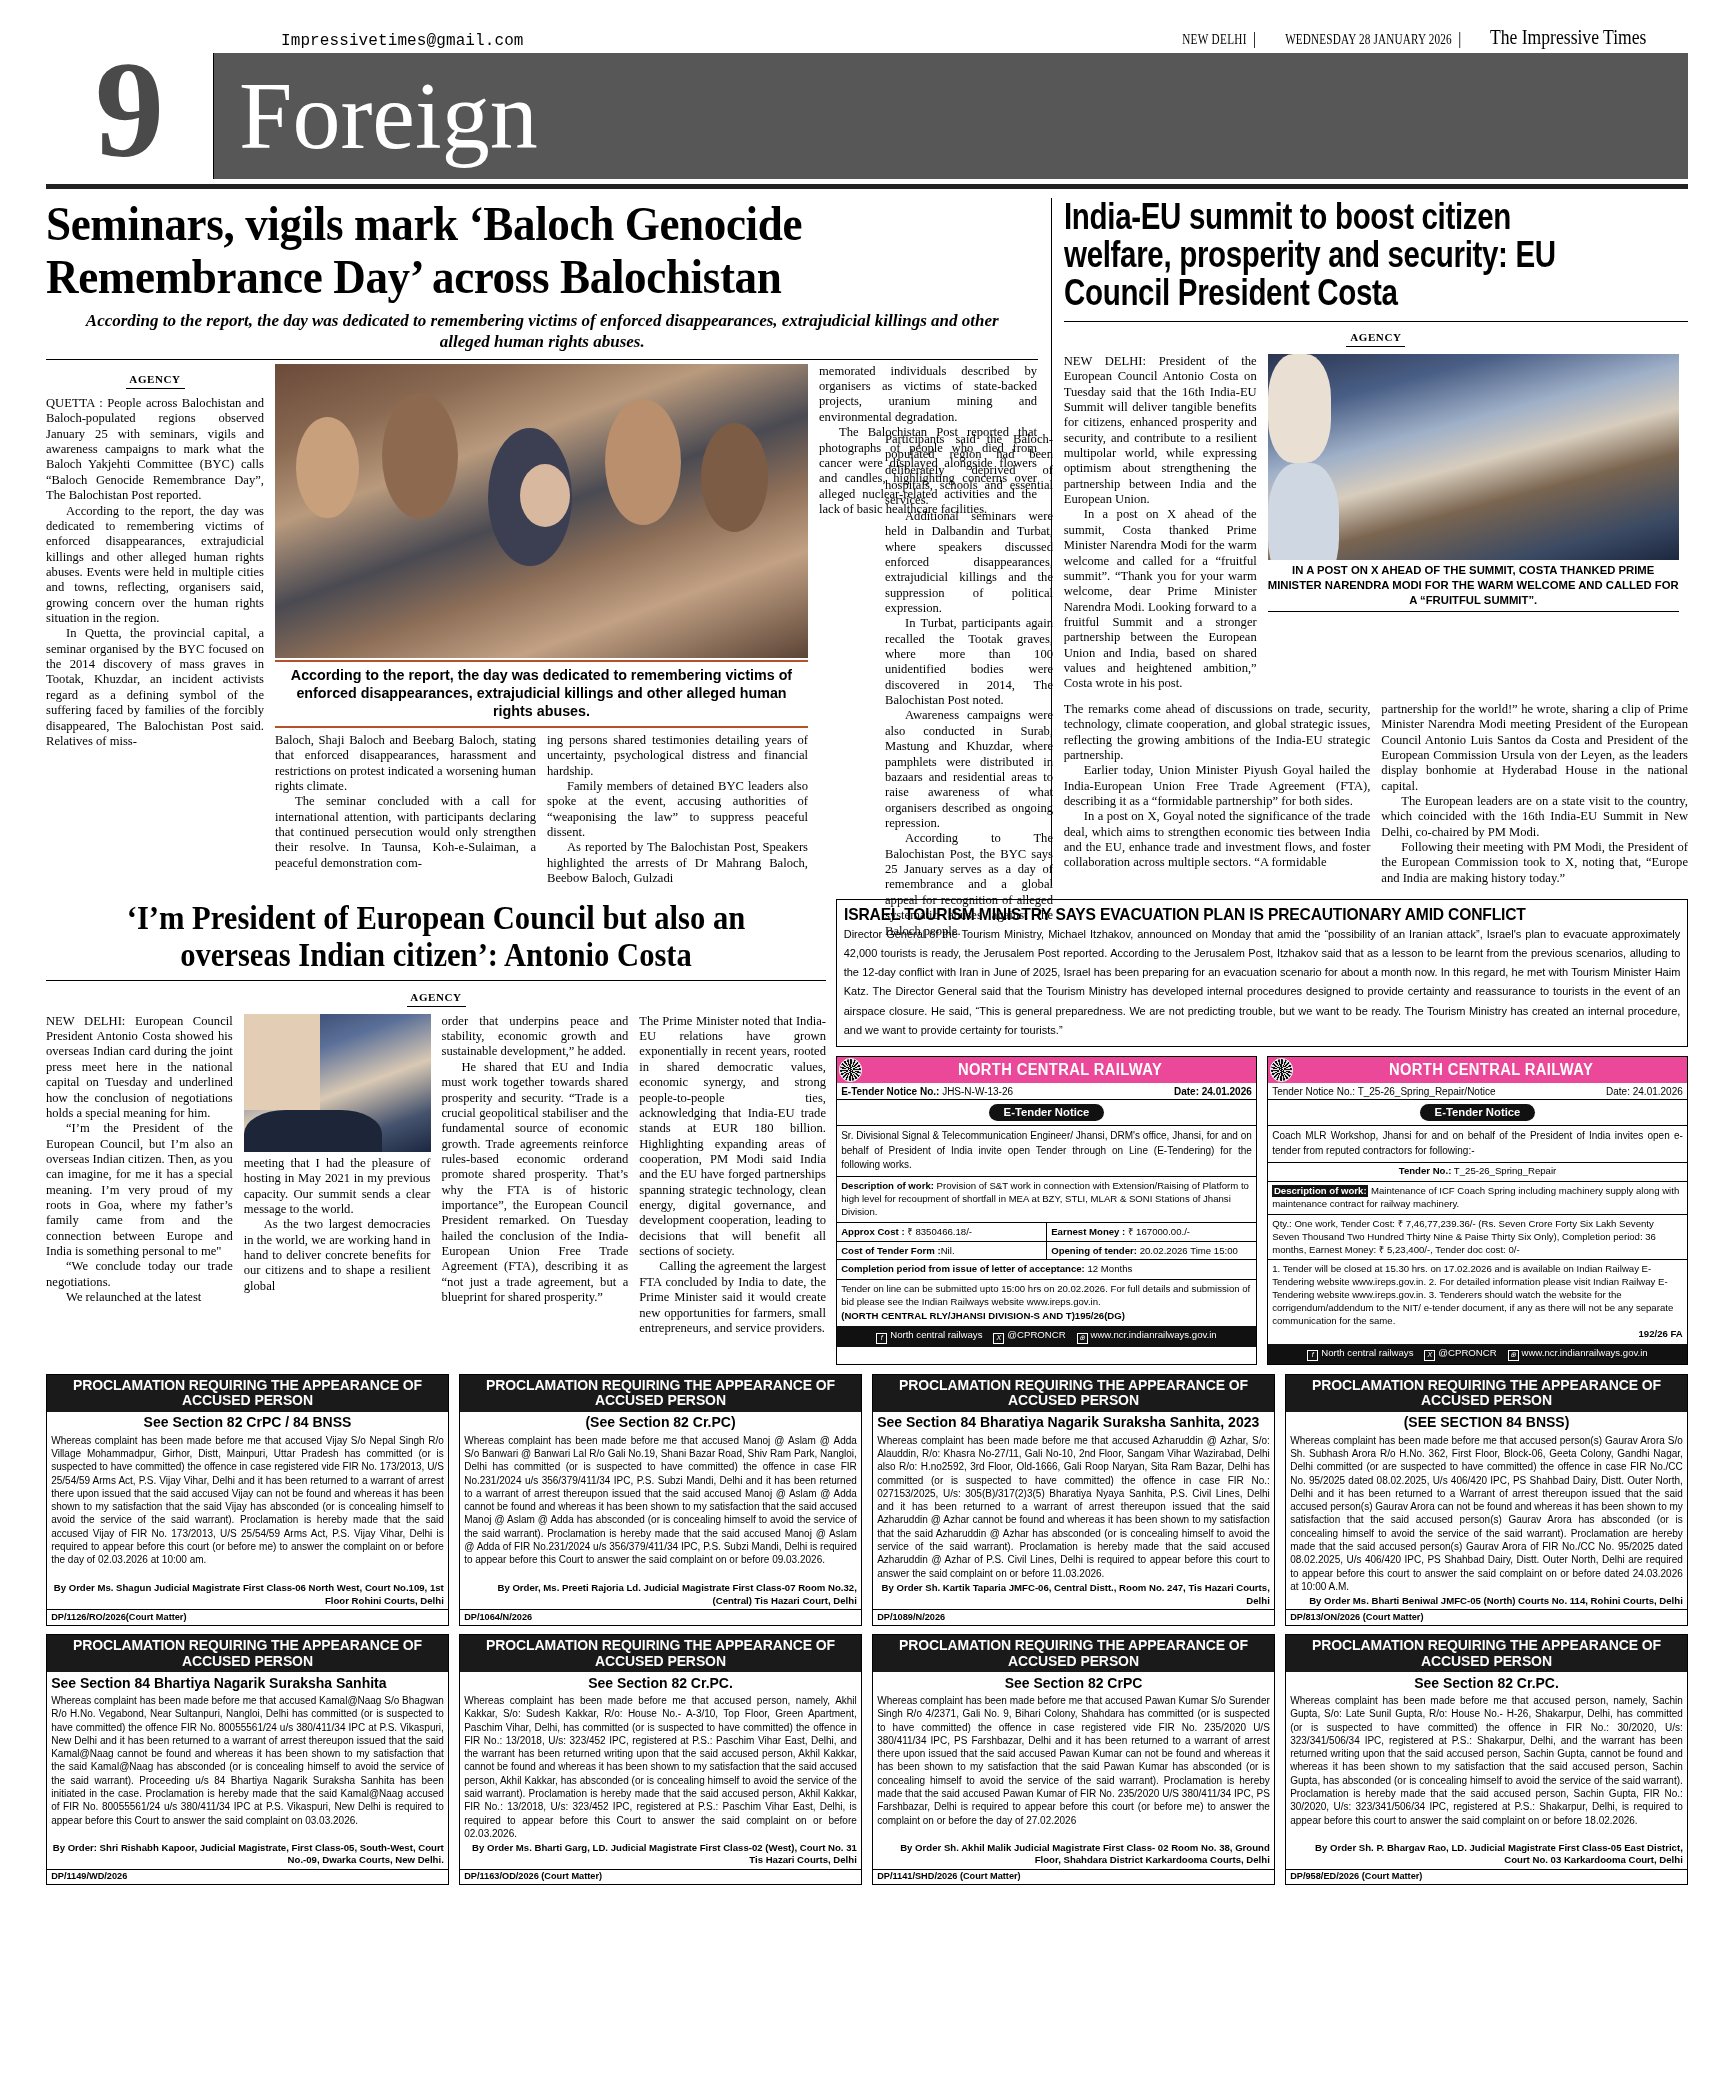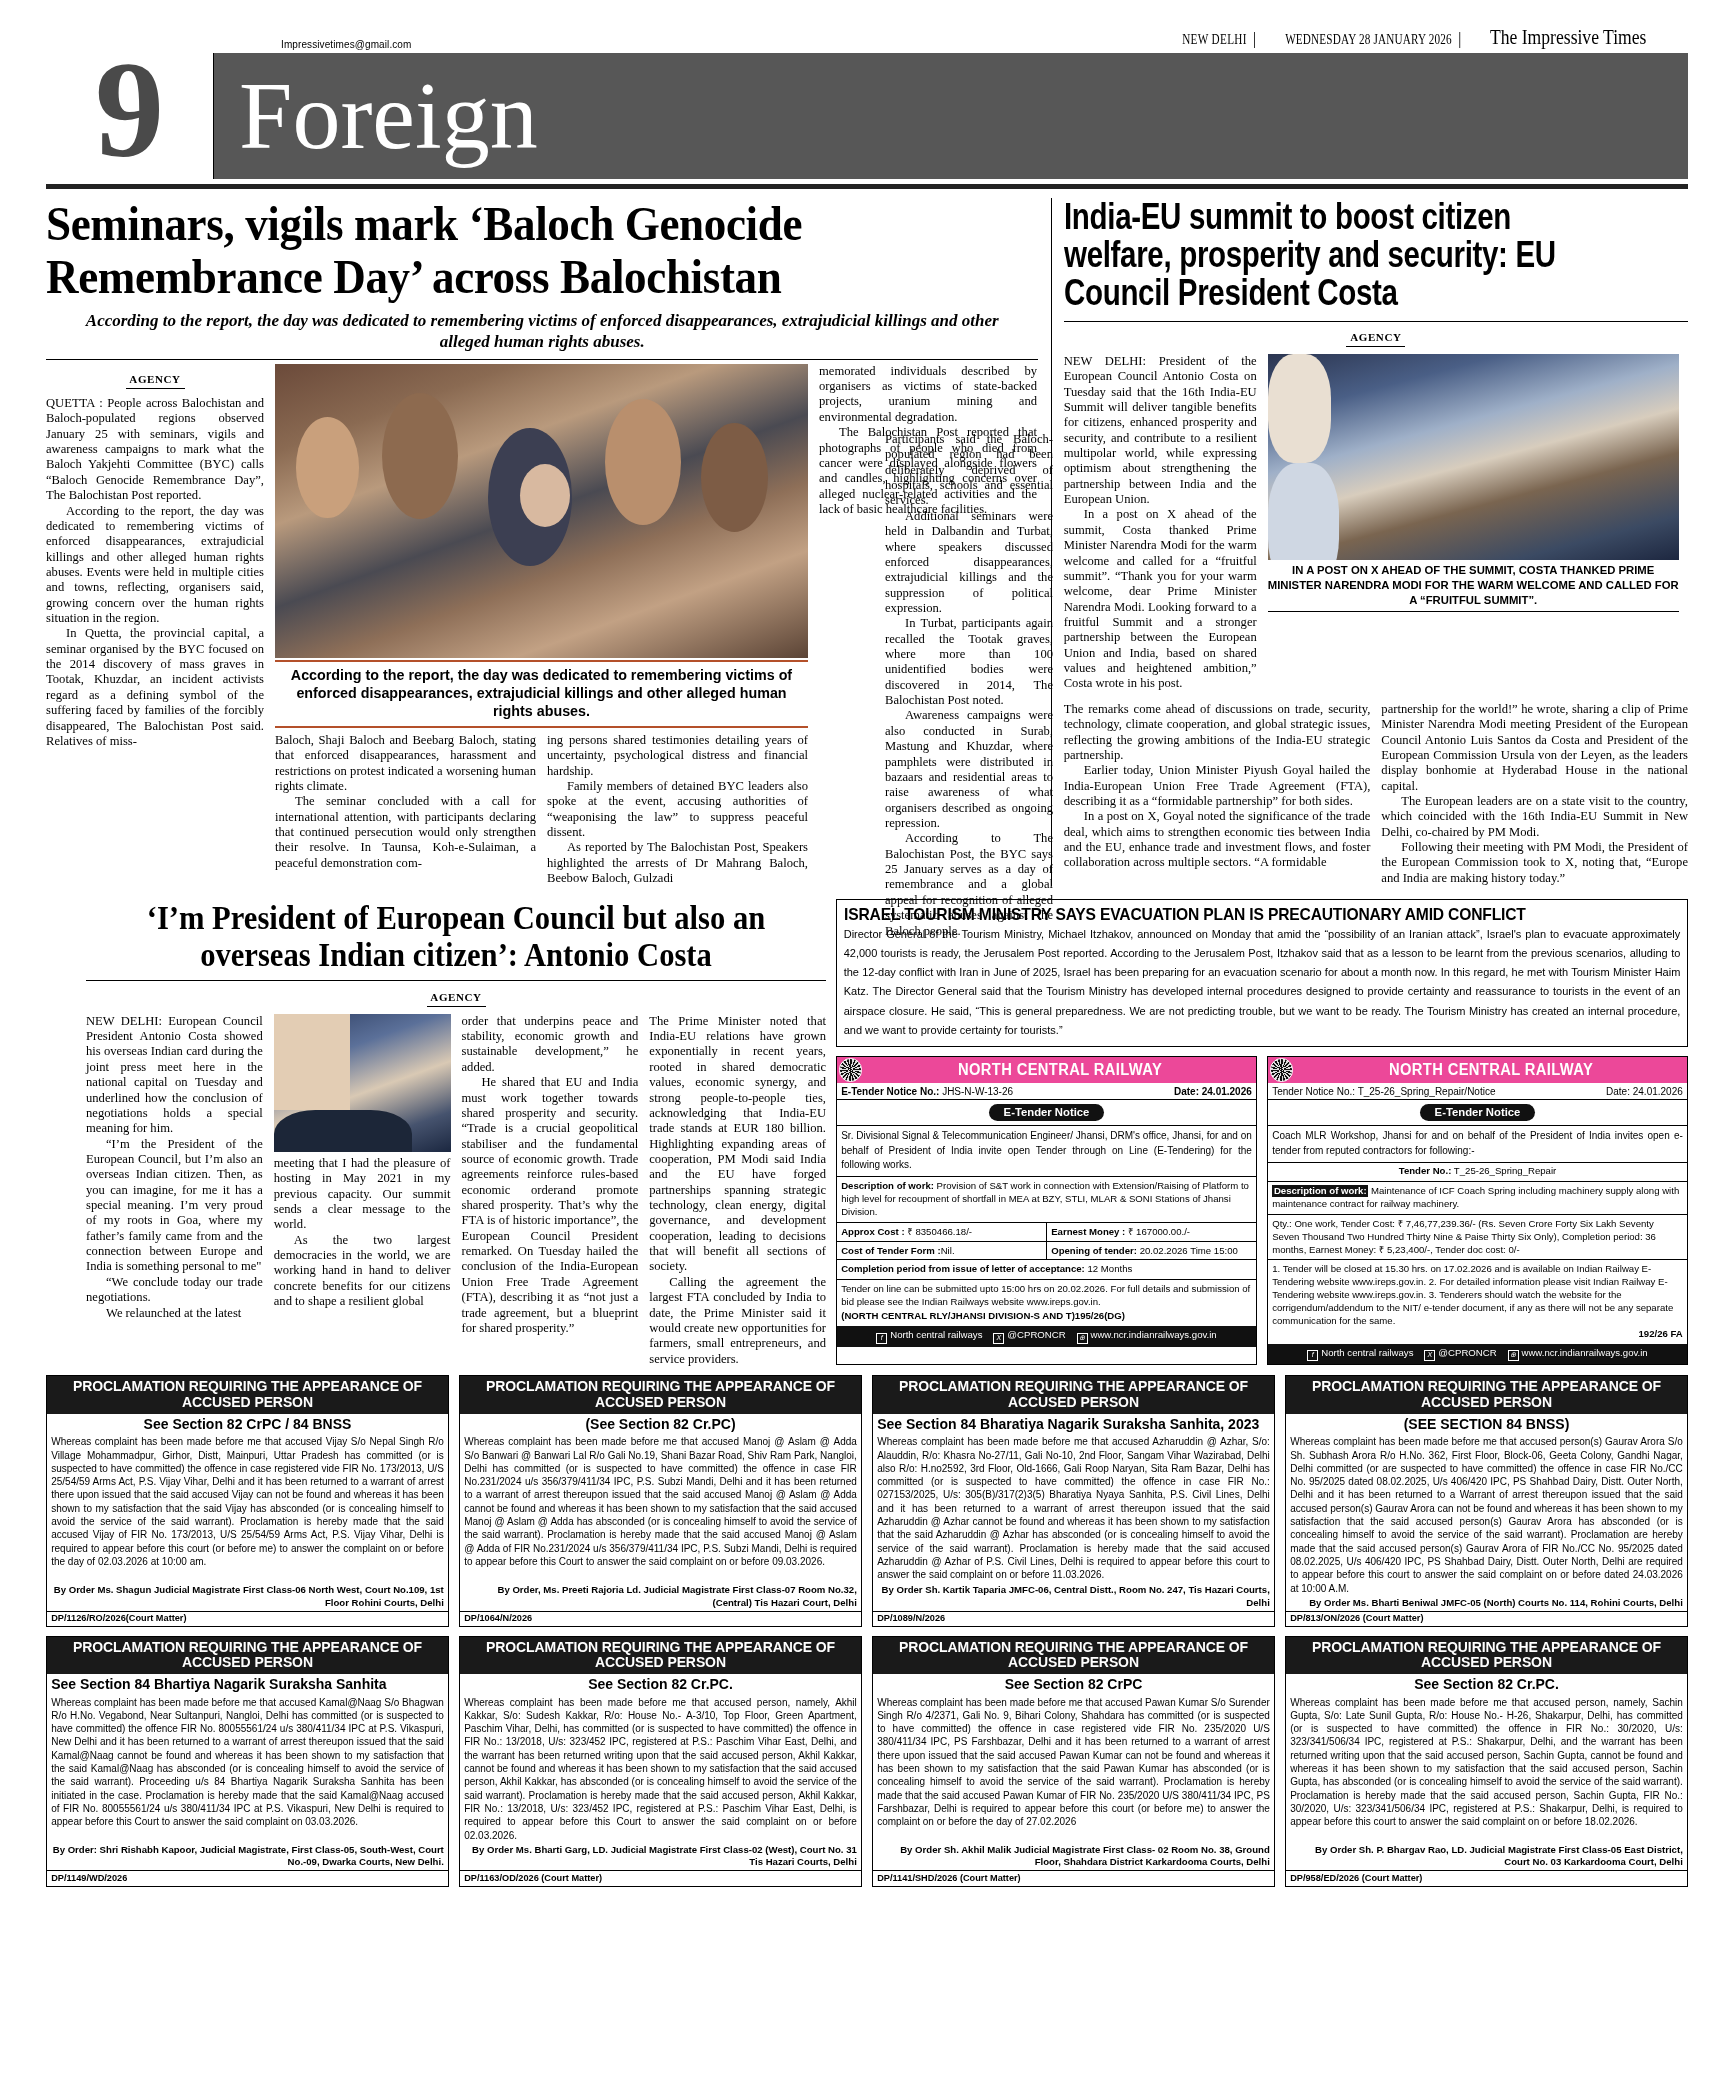--- a/index.html
+++ b/index.html
@@ -9,21 +9,21 @@
     background:#fff;
     font-family: "Liberation Serif", serif;
     color:#000;
     position:relative;
     overflow:hidden;
   }
   .page { width:1734px; height:2701px; padding: 0 46px; position:relative; }
 
   
   .masthead-top { display:flex; align-items:flex-end; height:50px; padding-top:12.6px; }
-  .mh-email { font-family:Liberation Sans, sans-serif; font-size:10px; margin-left:235px; letter-spacing:0.1px; }
+  .mh-email { font-family:Liberation Mono, monospace; font-size:16px; margin-left:235px; letter-spacing:0.1px; }
   .mh-right { margin-left:auto; display:flex; align-items:baseline; gap:0; font-family:"Liberation Serif",serif; }
   .mh-city { font-size:14px; letter-spacing:0.4px; padding-right:9.2px; border-right:1.3px solid #000; transform:scaleX(.8); transform-origin:right bottom;}
   .mh-date { font-size:14px; letter-spacing:0.2px; padding:0 9.2px; border-right:1.3px solid #000; transform:scaleX(.8);}
   .mh-title { font-size:22px; padding-left:10px; transform:scaleX(.8); transform-origin:left bottom;}
 
   .masthead { display:flex; align-items:stretch; height:126px; margin-top:2.5px; }
   .mh-pageno {
     width:168px; font-size:138px; line-height:105px; font-weight:700;
     color:#4a4a4a; font-family:"Liberation Serif",serif;
     border-right:1.7px solid #000; display:flex; align-items:center; justify-content:center;
@@ -83,21 +83,21 @@
   .capbar-txt { font-family:"Liberation Sans",sans-serif; font-weight:700; font-size:14.3px; line-height:1.25; text-align:center; }
 
   .photo2 { width:100%; height:206px; position:relative; overflow:hidden;
     background:linear-gradient(165deg,#2b3550 0%,#4a5f86 20%,#9fb0c8 38%,#d8cdbd 52%,#7a6550 66%,#3b4a63 86%,#1d2740 100%); }
   .cap2 {
     font-family:"Liberation Sans",sans-serif; font-weight:700; font-size:11.3px; line-height:1.3;
     text-align:center; margin-top:3.4px; border-bottom:1.7px solid #000; padding-bottom:4.2px;
   }
 
   
-  .sec2 { margin-top:12.6px; display:flex; gap:10px;margin-left:40px; }
+  .sec2 { margin-top:12.6px; display:flex; gap:10px; }
   .sec2-left { width:828px; }
   .sec2-right { width:852px; }
   .sec2-head {
     font-family:"Liberation Serif",serif; font-weight:700; font-size:34px; line-height:1.1;
     text-align:center; transform:scaleX(0.9); transform-origin:center top;
   }
 
   
   .israel-box { border:1.7px solid #000; padding:5.9px 6.7px; }
   .israel-head { font-family:"Liberation Sans",sans-serif; font-weight:700; font-size:17px; line-height:1.1; letter-spacing:-0.2px; transform:scaleX(.92); transform-origin:left center;}

